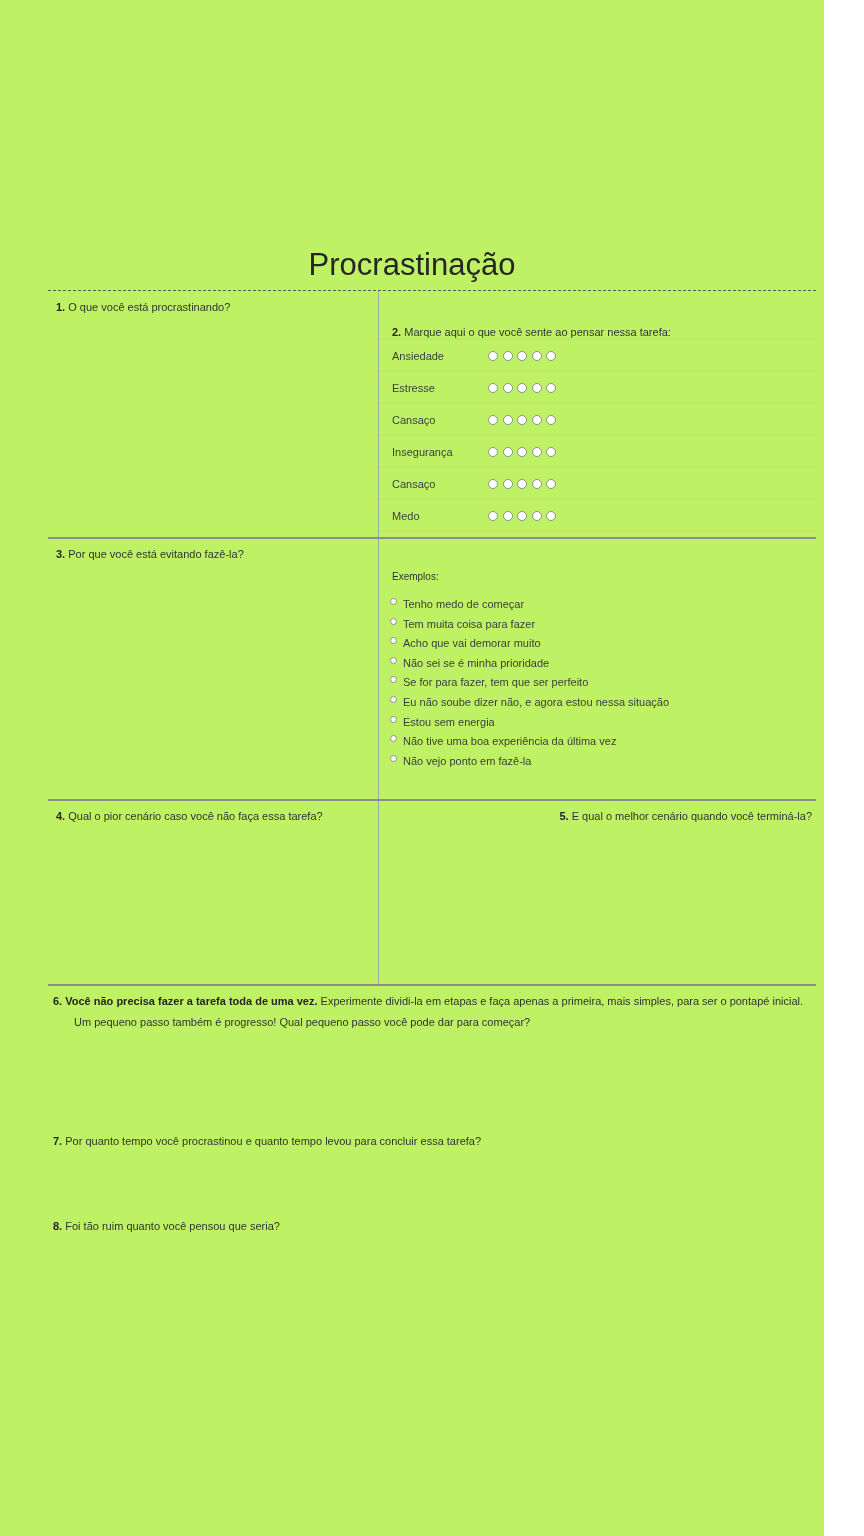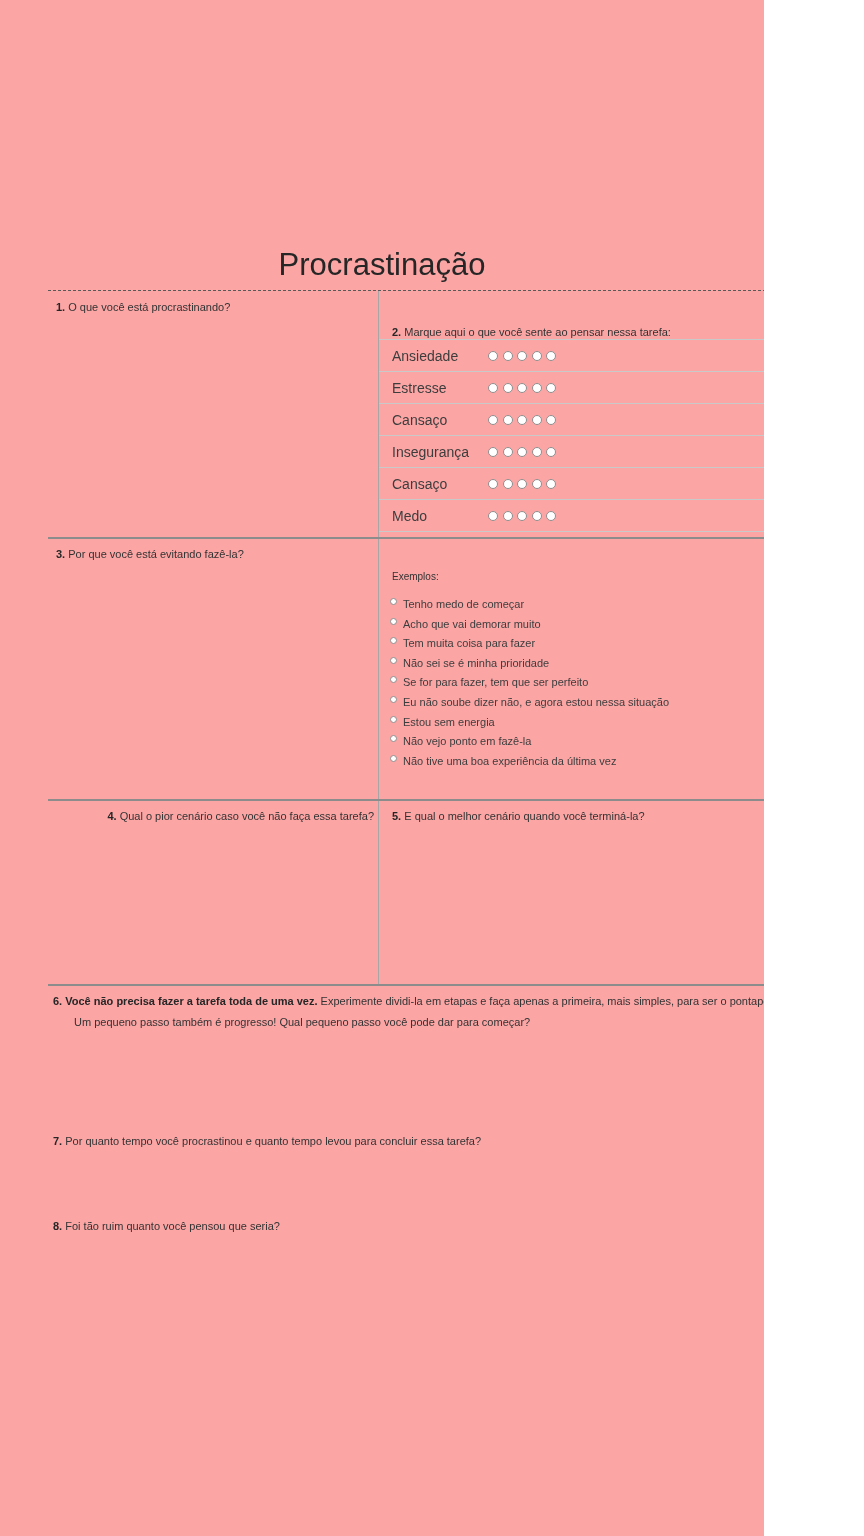--- a/index.html
+++ b/index.html
@@ -6,21 +6,21 @@
     --text:#333333;
     --text-dark:#262626;
     --line-strong:#8c8c8c;
     --line-light:#c9c9c9;
     --divider:#a6a6a6;
     --circle:#8f8f8f;
   }
   *{margin:0;padding:0;box-sizing:border-box;}
   html,body{background:#ffffff;}
   body{font-family:"Liberation Sans","DejaVu Sans",sans-serif;color:var(--text);}
-  .sheet{position:relative;width:764px;height:1536px;background:#fca5a5;overflow:hidden;}
+  .sheet{position:relative;width:824px;height:1536px;background:#bef264;overflow:hidden;}
 
   .title{
     position:absolute;top:247px;left:0;width:100%;
     text-align:center;font-size:31px;font-weight:400;color:var(--text-dark);
     letter-spacing:0px;
   }
   .rule-dashed{
     position:absolute;top:290px;left:48px;width:768px;height:0;
     border-top:1px dashed #595959;
   }
@@ -34,37 +34,37 @@
   }
   .hline.l2{top:537px;}
   .hline.l3{top:799px;}
   .hline.l4{top:984px;}
 
   .q{position:absolute;font-size:11px;color:var(--text);line-height:21px;}
   .q b{color:var(--text-dark);}
   .q1{left:56px;top:297px;width:310px;}
   .q2{left:392px;top:322px;width:420px;}
   .q3{left:56px;top:544px;width:312px;}
-  .q4{left:56px;top:806px;width:318px;text-align:right;}
-  .q5{left:392px;top:806px;width:420px;}
+  .q4{left:56px;top:806px;width:318px;}
+  .q5{left:392px;top:806px;width:420px;text-align:right;}
   .q-hang{padding-left:21px;text-indent:-21px;}
   .q6{left:53px;top:991px;width:756px;line-height:21px;}
   .q7{left:53px;top:1131px;width:760px;}
   .q8{left:53px;top:1216px;width:760px;}
 
   .feelings{
     position:absolute;left:379px;top:339px;width:437px;
     border-top:1px solid var(--line-light);
   }
   .frow{
     display:flex;align-items:center;height:32px;
     border-bottom:1px solid var(--line-light);
     padding-left:13px;
   }
-  .flabel{flex:0 0 96px;font-size:14px;color:#3d3d3d;}
+  .flabel{flex:0 0 96px;font-size:11px;color:#3d3d3d;}
   .circles{display:flex;align-items:center;gap:4.5px;}
   .circle{
     width:10px;height:10px;border-radius:50%;
     border:1.4px solid var(--circle);background:#fff;display:inline-block;
   }
 
   .examples-label{position:absolute;left:392px;top:571px;font-size:10px;color:var(--text);}
   .examples{position:absolute;left:390px;top:598px;width:426px;}
   .ex-item{display:flex;height:19.6px;font-size:11px;color:#3d3d3d;}
   .bullet{
@@ -162,57 +162,57 @@
 
   <div class="examples">
 
       <div class="ex-item">
         <span class="bullet"></span>
         <span>Tenho medo de começar</span>
       </div>
 
       <div class="ex-item">
         <span class="bullet"></span>
+        <span>Tem muita coisa para fazer</span>
+      </div>
+
+      <div class="ex-item">
+        <span class="bullet"></span>
         <span>Acho que vai demorar muito</span>
       </div>
 
       <div class="ex-item">
         <span class="bullet"></span>
-        <span>Tem muita coisa para fazer</span>
-      </div>
-
-      <div class="ex-item">
-        <span class="bullet"></span>
         <span>Não sei se é minha prioridade</span>
       </div>
 
       <div class="ex-item">
         <span class="bullet"></span>
         <span>Se for para fazer, tem que ser perfeito</span>
       </div>
 
       <div class="ex-item">
         <span class="bullet"></span>
         <span>Eu não soube dizer não, e agora estou nessa situação</span>
       </div>
 
       <div class="ex-item">
         <span class="bullet"></span>
         <span>Estou sem energia</span>
       </div>
 
       <div class="ex-item">
         <span class="bullet"></span>
+        <span>Não tive uma boa experiência da última vez</span>
+      </div>
+
+      <div class="ex-item">
+        <span class="bullet"></span>
         <span>Não vejo ponto em fazê-la</span>
       </div>
-
-      <div class="ex-item">
-        <span class="bullet"></span>
-        <span>Não tive uma boa experiência da última vez</span>
-      </div>
     </div>
 
   <div class="hline l3"></div>
 
   <p class="q q4"><b>4.</b> <span>Qual o pior cenário caso você não faça essa tarefa?</span></p>
 
   <p class="q q5"><b>5.</b> <span>E qual o melhor cenário quando você terminá-la?</span></p>
 
   <div class="hline l4"></div>
 

